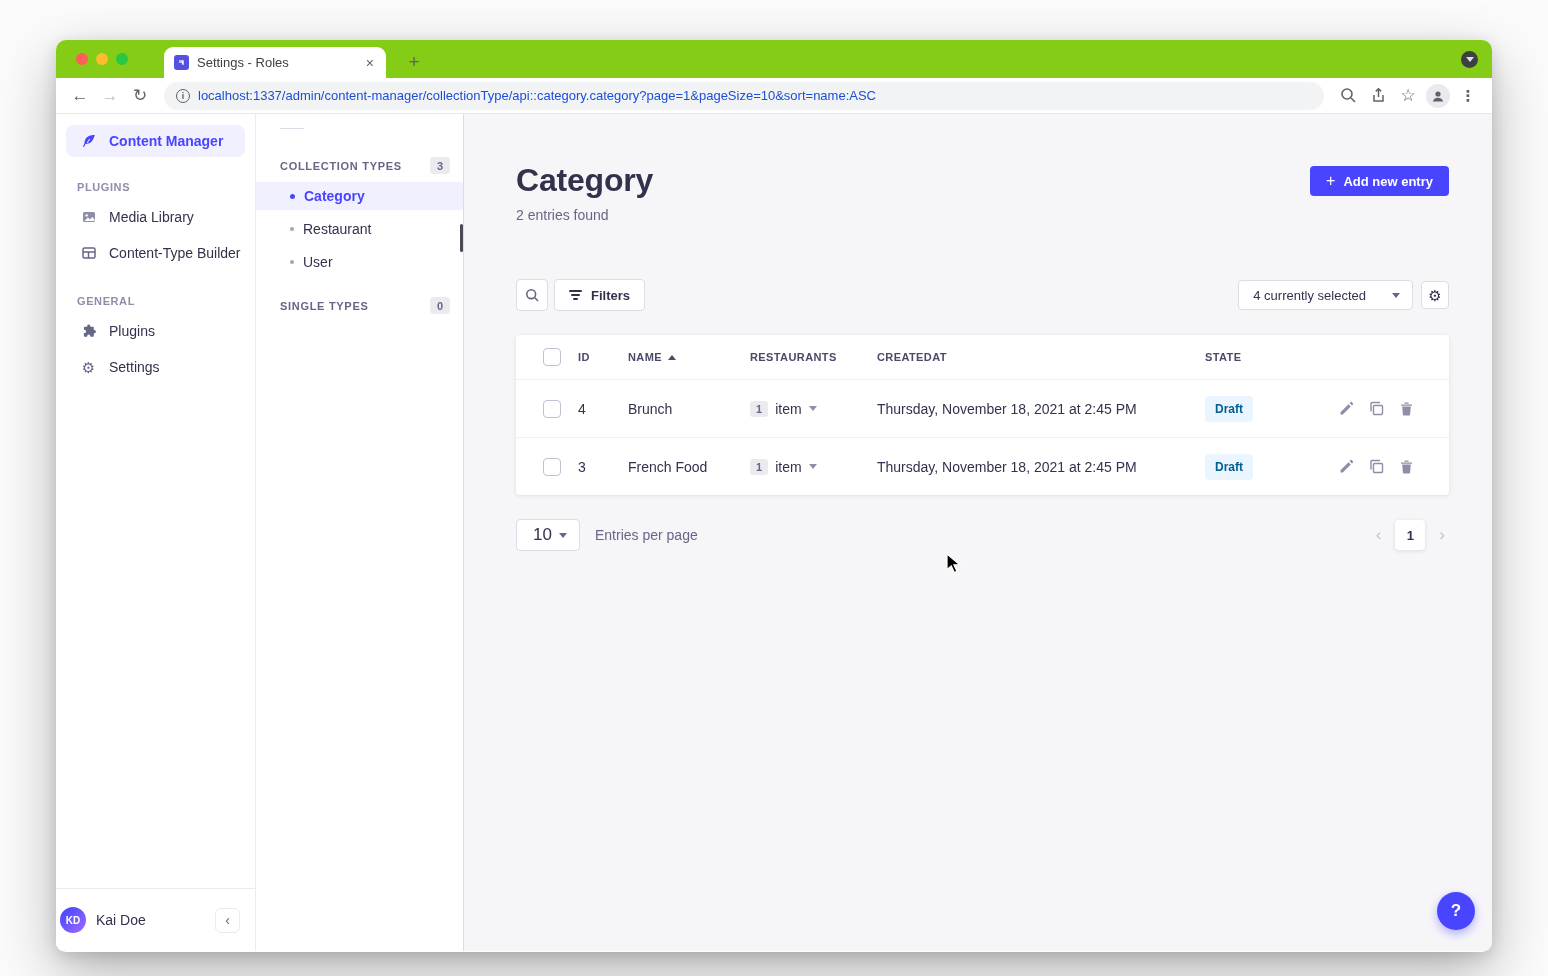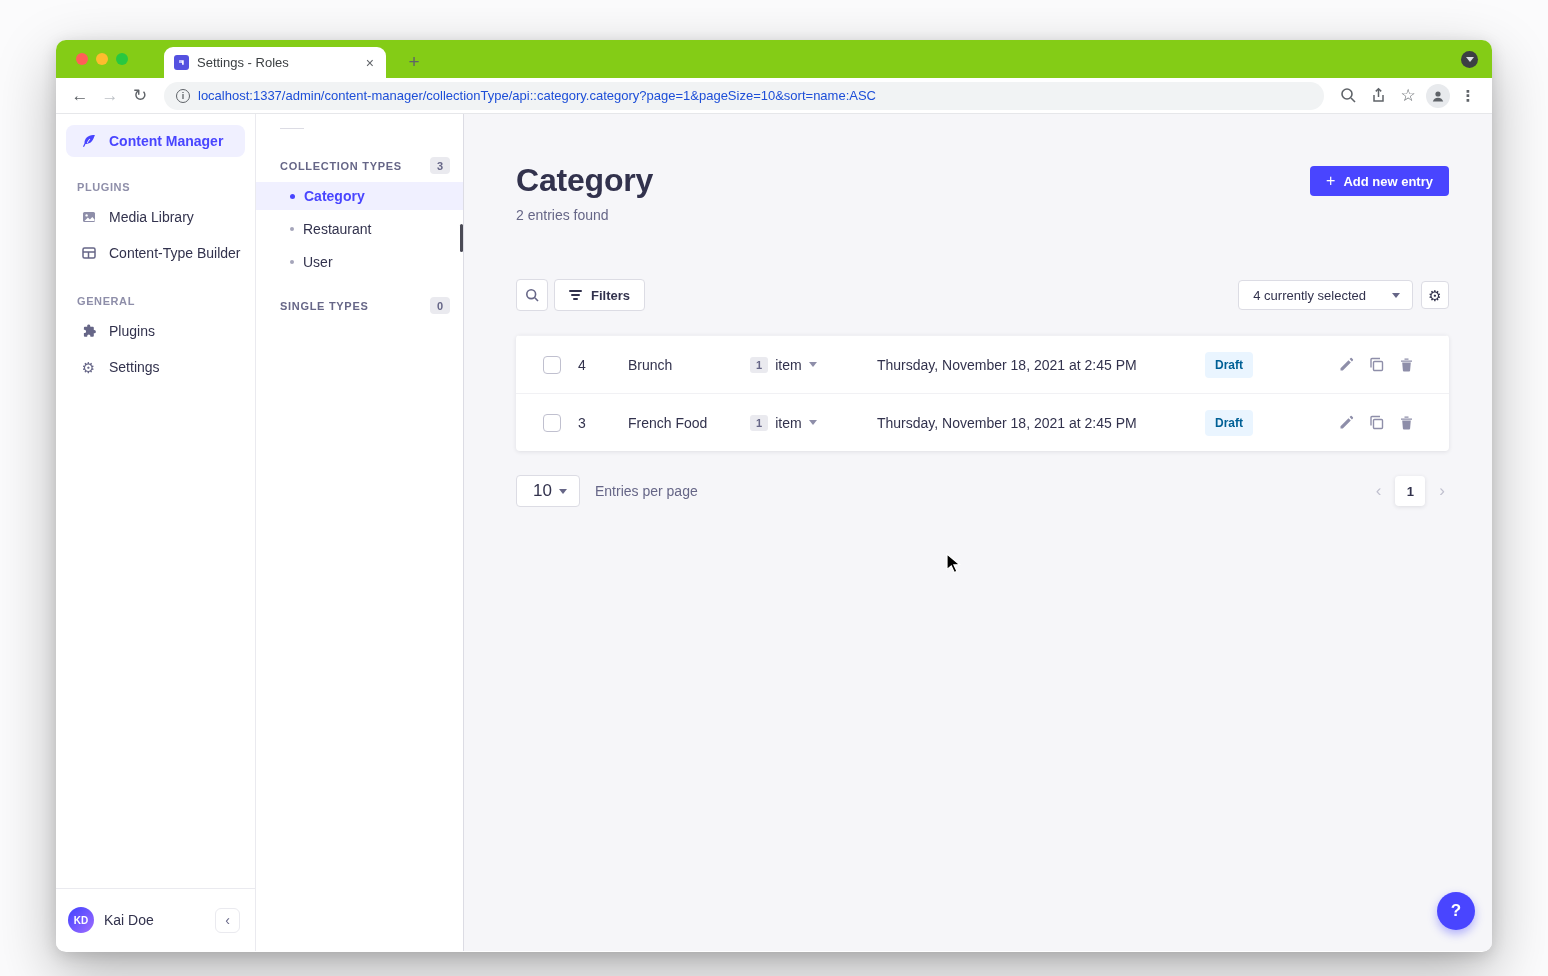--- a/index.html
+++ b/index.html
@@ -46,21 +46,21 @@
   .logo-row { display:flex; align-items:center; gap:10px; padding:15px 16px 14px 16px; border-bottom:1px solid #eaeaef; }
   .logo-sq { width:32px; height:32px; border-radius:8px; background:#4945ff; display:flex; align-items:center; justify-content:center; flex:none; }
   .logo-name { font-size:13px; font-weight:700; color:#32324d; line-height:1.25; }
   .logo-sub { font-size:12px; color:#666687; }
   .nav-item-selected { margin:11px 10px 0 10px; background:#f0f0ff; border-radius:8px; display:flex; align-items:center; gap:12px;
     padding:8px 14px; color:#4945ff; font-size:14px; font-weight:600; }
   .nav-section-label { padding:24px 24px 6px 21px; font-size:11px; font-weight:700; letter-spacing:.6px; color:#8e8ea9; }
   .nav-item { display:flex; align-items:center; gap:12px; padding:10px 14px 10px 24px; font-size:14px; color:#32324d; }
   .nav-item .ic, .nav-item-selected .ic { width:17px; display:flex; justify-content:center; flex:none; }
   .side-spacer { flex:1; }
-  .user-row { border-top:1px solid #eaeaef; height:63px; display:flex; align-items:center; padding:0 15px 0 12px; gap:10px; }
+  .user-row { border-top:1px solid #eaeaef; height:63px; display:flex; align-items:center; padding:0 15px 0 4px; gap:10px; }
   .user-avatar { width:26px; height:26px; border-radius:50%; background:linear-gradient(135deg,#3express 0%,#4945ff 0%, #9b6bff 100%);
     background:linear-gradient(135deg,#4945ff 10%,#9b6bff 95%); color:#fff; font-size:10px; font-weight:700;
     display:flex; align-items:center; justify-content:center; flex:none; }
   .user-name { flex:1; font-size:14px; color:#32324d; }
   .collapse-btn { width:25px; height:25px; background:#fff; border:1px solid #eaeaef; border-radius:6px; color:#666687;
     font-size:14px; display:flex; align-items:center; justify-content:center; }
 
   
   .subnav { width:208px; background:#fff; border-right:1px solid #dcdce4; position:relative; }
   .subnav-head { display:flex; align-items:center; justify-content:space-between; padding:21px 15px 0 24px; }
@@ -305,20 +305,32 @@
               <span>4 currently selected</span>
               <span class="caret"></span>
             </div>
             <span class="gear-btn">
               <span style="color:#32324d;font-size:15px;line-height:1;">⚙</span>
             </span>
           </div>
         </div>
 
         <section class="table-card">
+          <div class="trow thead">
+            <span class="cb"></span>
+            <span class="th">ID</span>
+            <span class="th">
+              <span>NAME</span>
+              <span class="sort-arrow"></span>
+            </span>
+            <span class="th">RESTAURANTS</span>
+            <span class="th">CREATEDAT</span>
+            <span class="th">STATE</span>
+            <span></span>
+          </div>
 
           <div class="trow tbody-row">
             <span class="cb"></span>
             <span class="td">4</span>
             <span class="td">Brunch</span>
             <span class="td rel-cell">
               <span class="mini-badge">1</span>
               <span>item</span>
               <span class="caret" style="border-top-color:#8e8ea9;"></span>
             </span>

